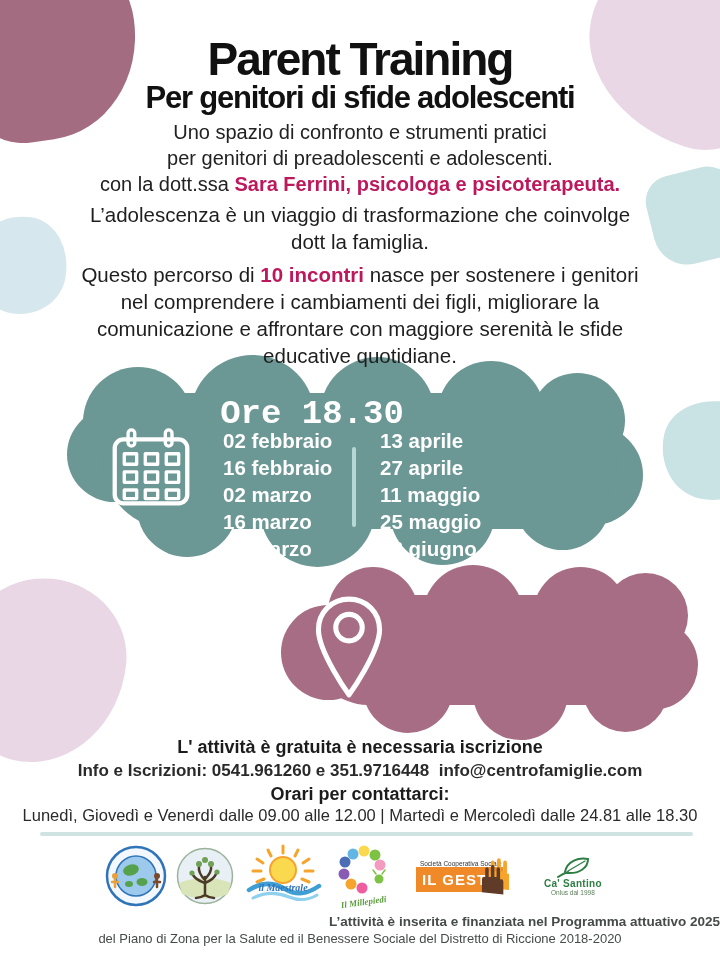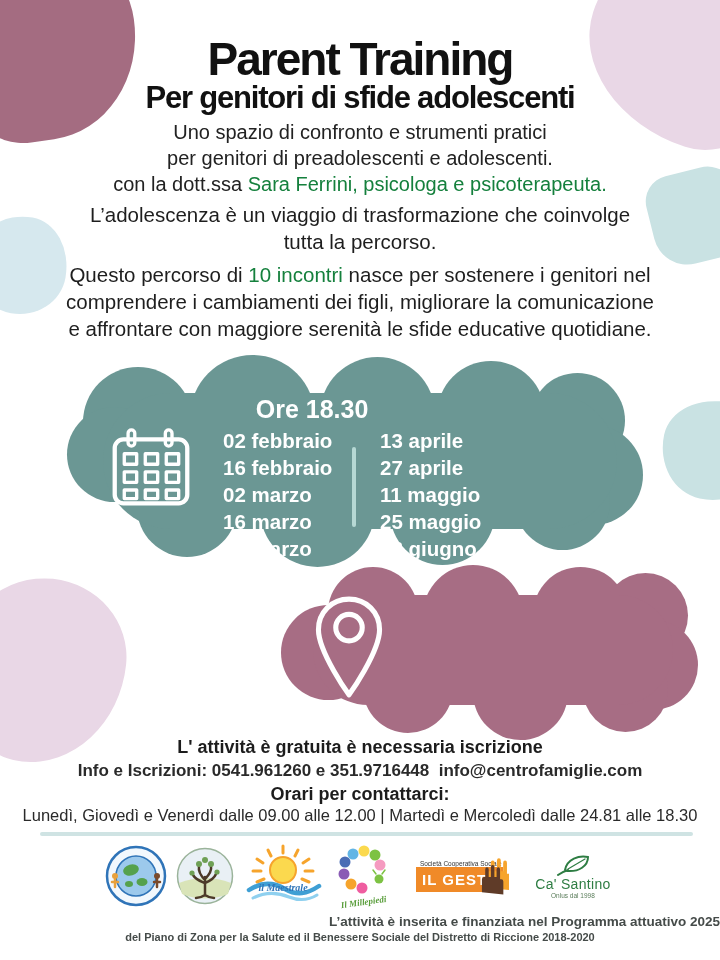--- a/index.html
+++ b/index.html
@@ -25,34 +25,34 @@
     border-radius:58% 42% 52% 48%/45% 58% 42% 55%;transform:rotate(12deg);}
   .blob-bl{left:-45px;top:578px;width:170px;height:185px;background:var(--light-pink);
     border-radius:52% 48% 55% 45%/50% 42% 58% 50%;transform:rotate(6deg);}
   
   .center{position:absolute;left:0;width:720px;text-align:center;z-index:2;}
   .title{top:32px;font-size:46px;font-weight:800;letter-spacing:-2px;color:#111;}
   .subtitle{top:80px;font-size:31px;font-weight:800;letter-spacing:-1.2px;color:#111;}
   .intro{top:119px;font-size:20px;line-height:26px;color:#222;}
   .para1{top:201px;font-size:20.5px;line-height:27px;color:#1e1e1e;}
   .para2{top:261px;font-size:20.5px;line-height:27px;color:#1e1e1e;padding:0 66px;}
-  .para2 b,.intro b{font-weight:400;color:#15803d;}
+  .para2 b,.intro b{font-weight:700;color:#be185d;}
   
   .cloud{position:absolute;z-index:1;}
   .cloud .b{position:absolute;border-radius:50%;}
   .cloud-teal{left:75px;top:355px;width:570px;height:212px;}
   .cloud-teal .b,.cloud-teal .core{background:var(--teal-blob);}
   .cloud-mauve{left:283px;top:565px;width:420px;height:170px;}
   .cloud-mauve .b,.cloud-mauve .core{background:var(--mauve-blob);}
   .core{position:absolute;}
   .cloud-teal .core{left:28px;top:38px;width:514px;height:136px;border-radius:70px;}
   .cloud-mauve .core{left:30px;top:30px;width:360px;height:110px;border-radius:55px;}
   .cloud .content{position:absolute;inset:0;z-index:2;color:#fff;}
   .ore{position:absolute;left:87px;top:40px;width:300px;text-align:center;
-    font-size:25px;font-weight:800;}
+    font-size:34px;font-weight:800;font-family:Liberation Mono, monospace;}
   .cal-icon{position:absolute;left:33px;top:72px;}
   .dates{position:absolute;top:72px;font-weight:800;font-size:20.5px;line-height:27px;}
   .dates.c1{left:148px;}
   .dates.c2{left:305px;}
   .vdiv{position:absolute;left:277px;top:92px;width:4px;height:80px;
     background:#b6d8d4;border-radius:2px;}
   .pin-icon{position:absolute;left:25px;top:28px;}
   .loc-text{position:absolute;left:120px;top:34px;font-size:21px;font-weight:800;
     line-height:30px;}
   
@@ -66,25 +66,25 @@
   
   .logos{position:absolute;left:105px;top:843px;width:516px;height:66px;z-index:2;
     display:flex;align-items:center;justify-content:space-between;}
   .logo{display:flex;flex-direction:column;align-items:center;}
   .gesto{width:112px;text-align:center;}
   .gesto-top{font-size:6.5px;color:#333;text-align:left;padding-left:2px;}
   .gesto-bar{position:relative;background:#f08a28;color:#fff;font-weight:800;
     font-size:15px;text-align:left;padding:4px 4px 4px 6px;letter-spacing:1px;}
   .gesto-hands{position:absolute;right:-6px;top:-10px;}
   .casantino{width:96px;text-align:center;color:#2e7d43;}
-  .casantino .name{font-size:14px;font-weight:400;letter-spacing:0.3px;}
+  .casantino .name{font-size:10px;font-weight:700;letter-spacing:0.3px;}
   .casantino .sub{font-size:6.5px;color:#5a7d5a;}
   
   .footnote1{top:914px;font-size:13.5px;font-weight:800;color:var(--footer-gray);text-align:right;}
-  .footnote2{top:931px;font-size:11px;font-weight:700;color:var(--footer-gray);}
+  .footnote2{top:931px;font-size:13px;font-weight:400;color:var(--footer-gray);}
 </style>
 </head>
 <body>
 
 <div class="page">
 
   <div class="blob blob-tl"></div>
   <div class="blob blob-tr"></div>
   <div class="blob blob-lb"></div>
   <div class="blob blob-rsq"></div>
@@ -95,21 +95,21 @@
   <h2 class="center subtitle">Per genitori di sfide adolescenti</h2>
 
   <p class="center intro">
     <span>Uno spazio di confronto e strumenti pratici</span><br>
     <span>per genitori di preadolescenti e adolescenti.</span><br>
     <span>con la dott.ssa </span><b>Sara Ferrini, psicologa e psicoterapeuta.</b>
   </p>
 
   <p class="center para1">
     <span>L’adolescenza è un viaggio di trasformazione che coinvolge</span><br>
-    <span>tutta la percorso.</span>
+    <span>dott la famiglia.</span>
   </p>
 
   <p class="center para2">
     <span>Questo percorso di </span><b>10 incontri</b><span> nasce per sostenere i genitori nel comprendere i cambiamenti dei figli, migliorare la comunicazione e affrontare con maggiore serenità le sfide educative quotidiane.</span>
   </p>
 
   <div class="cloud cloud-teal">
     <div class="b" style="left:8px;top:12px;width:110px;height:110px;"></div>
     <div class="b" style="left:115px;top:0;width:125px;height:125px;"></div>
     <div class="b" style="left:245px;top:2px;width:115px;height:115px;"></div>

